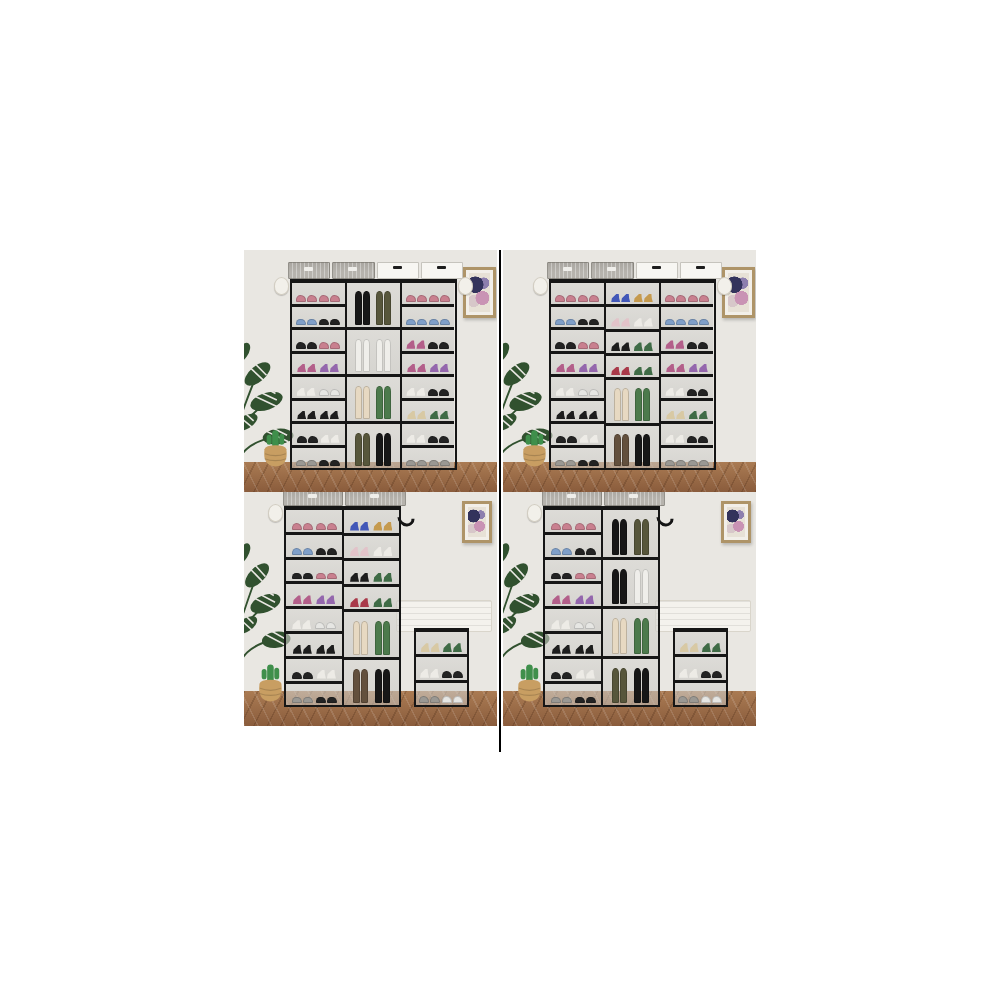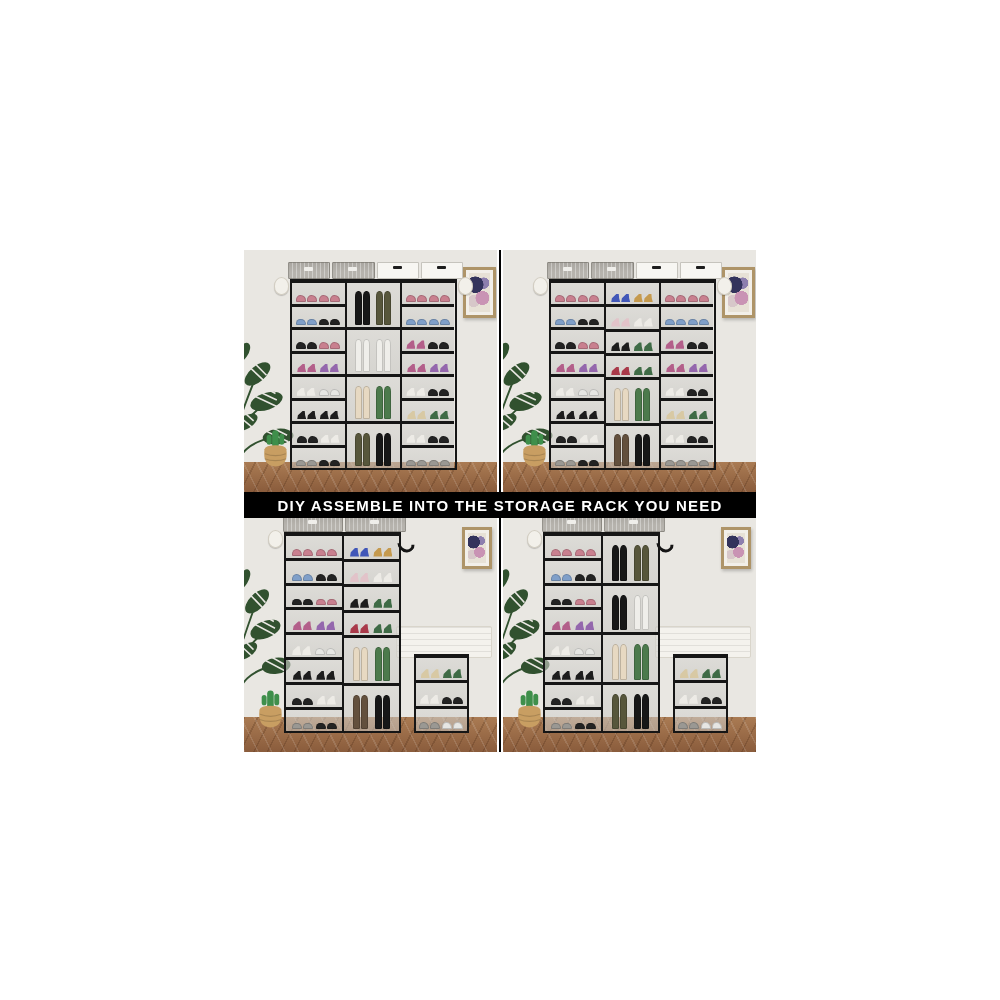--- a/index.html
+++ b/index.html
@@ -712,23 +712,20 @@
           <svg viewBox="0 0 60 74" preserveAspectRatio="none">
             <rect x="24" y="6" width="12" height="32" rx="6" fill="#3f8f4b"></rect>
             <rect x="14" y="14" width="9" height="18" rx="4.5" fill="#3f8f4b"></rect>
             <rect x="37" y="12" width="9" height="20" rx="4.5" fill="#3f8f4b"></rect>
             <path d="M10,40 Q6,70 30,71 Q54,70 50,40 Q48,33 30,33 Q12,33 10,40 Z" fill="#c89e62"></path>
             <path d="M11,48 Q30,55 49,48 M10,57 Q30,64 50,57" stroke="rgba(0,0,0,.16)" stroke-width="2" fill="none"></path>
           </svg>
         </div>
       </div>
   </div>
-  <div class="banner">
-    <span>DIY ASSEMBLE INTO THE STORAGE RACK YOU NEED</span>
-  </div>
   <div class="half bottom">
     <div class="scene" id="scene-2" style="background: rgb(233, 231, 226);">
         <div class="floor" style="height: 15%;"></div>
         <div class="plant" style="left: -7%; top: 15%; width: 26%; height: 66%;">
           <svg viewBox="0 0 110 230" preserveAspectRatio="none">
             <g fill="none" stroke="#31512f" stroke-width="3">
               <path d="M10,230 C14,170 30,140 62,120"></path>
               <path d="M6,230 C8,180 20,150 48,80"></path>
               <path d="M14,230 C20,190 44,175 80,168"></path>
               <path d="M4,230 C2,200 10,170 30,150"></path>

